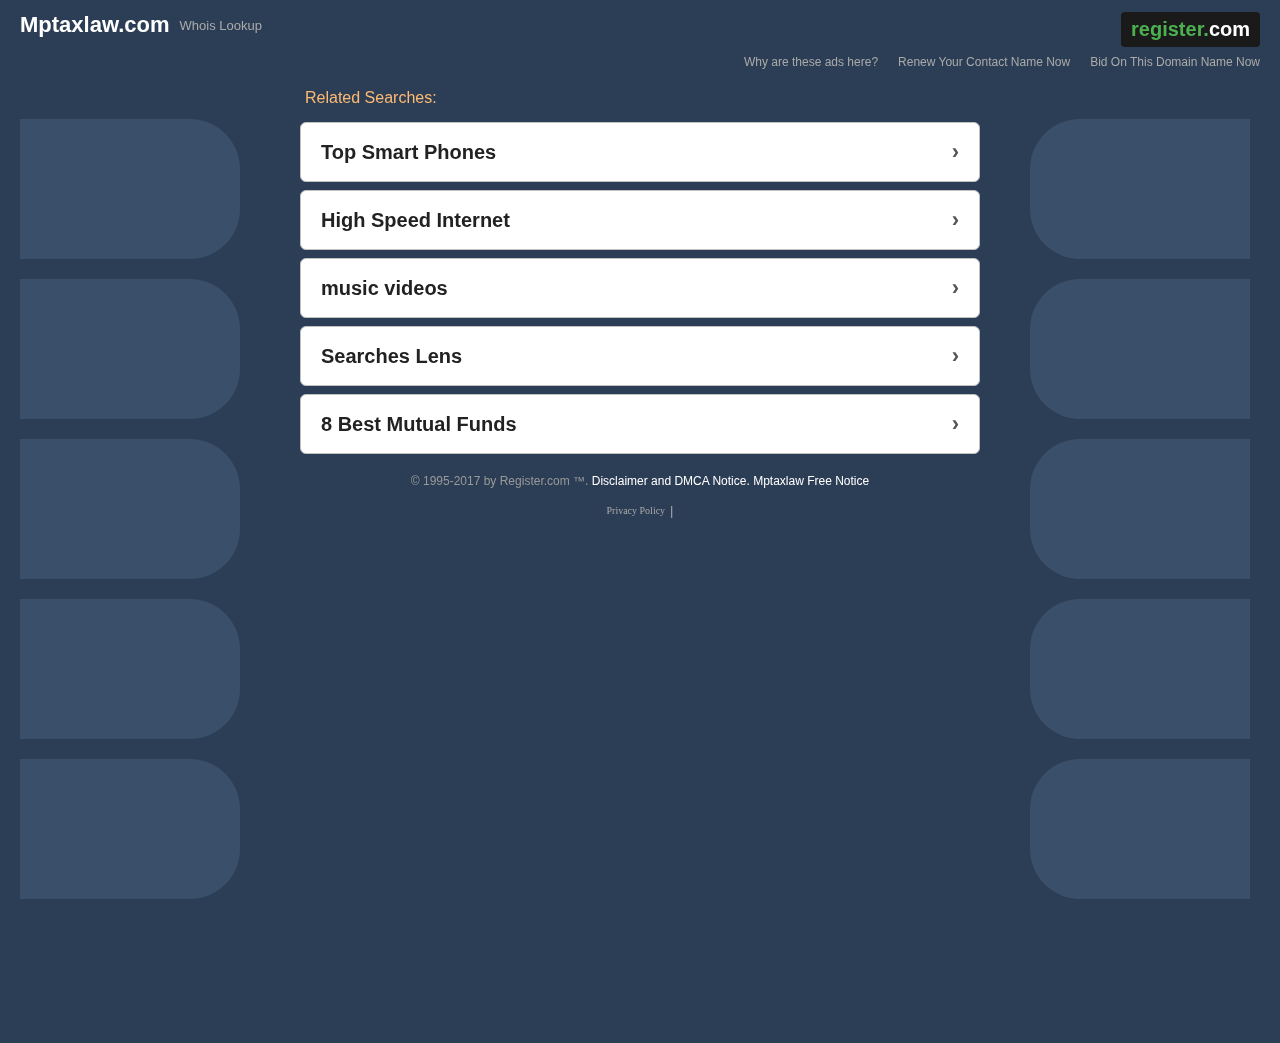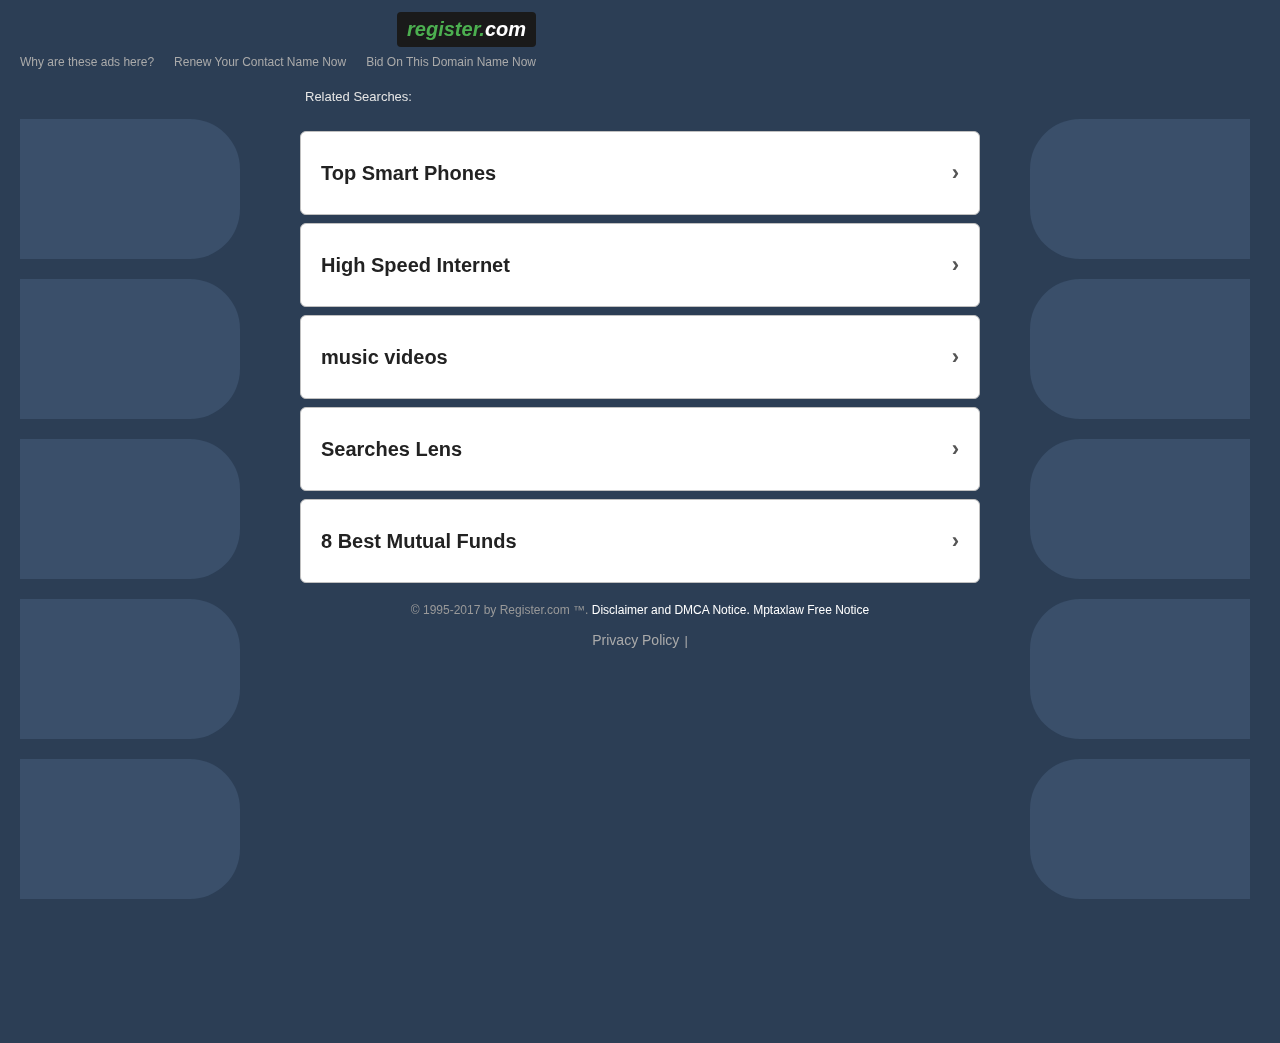--- a/index.html
+++ b/index.html
@@ -29,21 +29,20 @@
       text-decoration: none;
       cursor: pointer;
     }
 
     .register-logo {
       background-color: #1a1a1a;
       padding: 6px 10px;
       border-radius: 4px;
       display: flex;
       align-items: center;
-      font-style: italic;
     }
 
     .register-logo-text {
       font-size: 20px;
       font-weight: bold;
     }
 
     .register-logo-text .reg-green {
       color: #4caf50;
     }
@@ -108,37 +107,37 @@
       margin-left: 20px;
     }
 
     
     .center-content {
       flex: 1;
       padding: 0 10px;
     }
 
     .related-searches-label {
-      font-size: 13px;
-      color: #e5e5e5;
-      margin-bottom: 27px;
+      font-size: 16px;
+      color: #fdba74;
+      margin-bottom: 15px;
       padding-left: 5px;
     }
 
     .search-items {
       display: flex;
       flex-direction: column;
       gap: 8px;
     }
 
     .search-item {
       background-color: #fff;
       border: 1px solid #c0c0c0;
       border-radius: 6px;
-      padding: 28px 20px;
+      padding: 16px 20px;
       display: flex;
       align-items: center;
       justify-content: space-between;
       cursor: pointer;
       text-decoration: none;
       color: #222;
     }
 
     .search-item-label {
       font-size: 20px;
@@ -168,21 +167,22 @@
     .footer-privacy {
       margin-top: 15px;
       display: flex;
       justify-content: center;
       align-items: center;
       gap: 5px;
     }
 
     .footer-privacy a {
       color: #aaa;
-      font-size: 14px;
+      font-size: 10px;
+      font-family: Liberation Serif, serif;
     }
 
     .footer-sep {
       color: #aaa;
       font-size: 13px;
     }
 
     
     .top-header {
       display: flex;
@@ -196,20 +196,24 @@
       display: flex;
       flex-direction: column;
       align-items: flex-end;
       gap: 8px;
     }
   </style>
 </head>
 <body>
 
 <div class="top-header">
+  <div class="header-left">
+    <span class="site-title">Mptaxlaw.com</span>
+    <a class="whois-link">Whois Lookup</a>
+  </div>
   <div class="top-right">
 
     <div class="register-logo">
       <span class="register-logo-text">
         <span class="reg-green">register</span><span class="reg-dot">.</span><span class="reg-com">com</span>
       </span>
     </div>
 
     <div class="nav-links" style="padding:0; background:transparent;">
       <a>Why are these ads here?</a>

